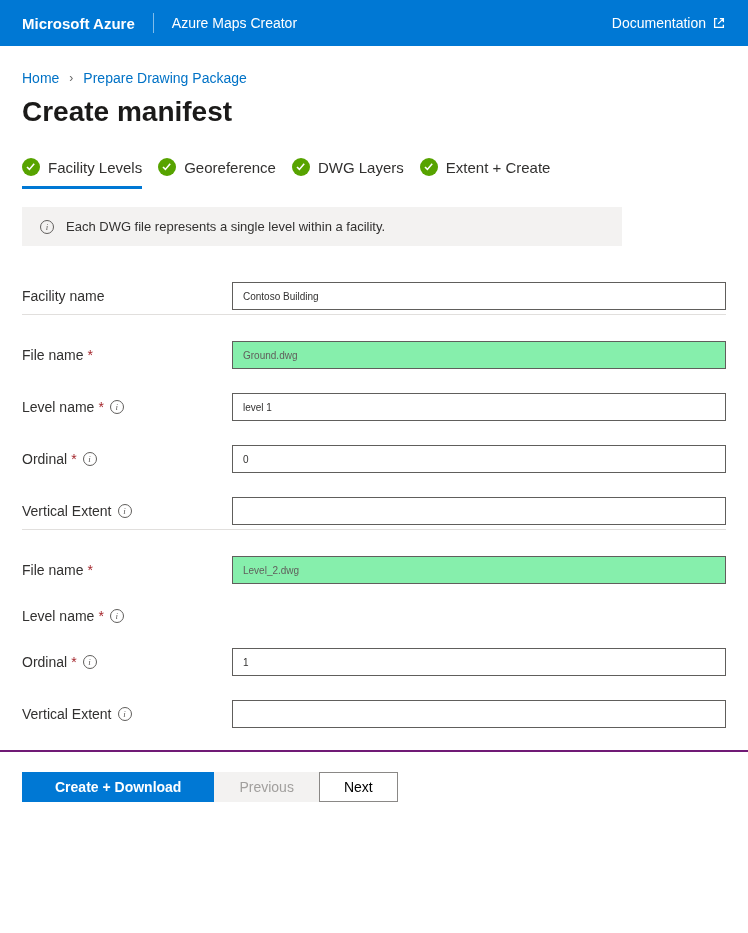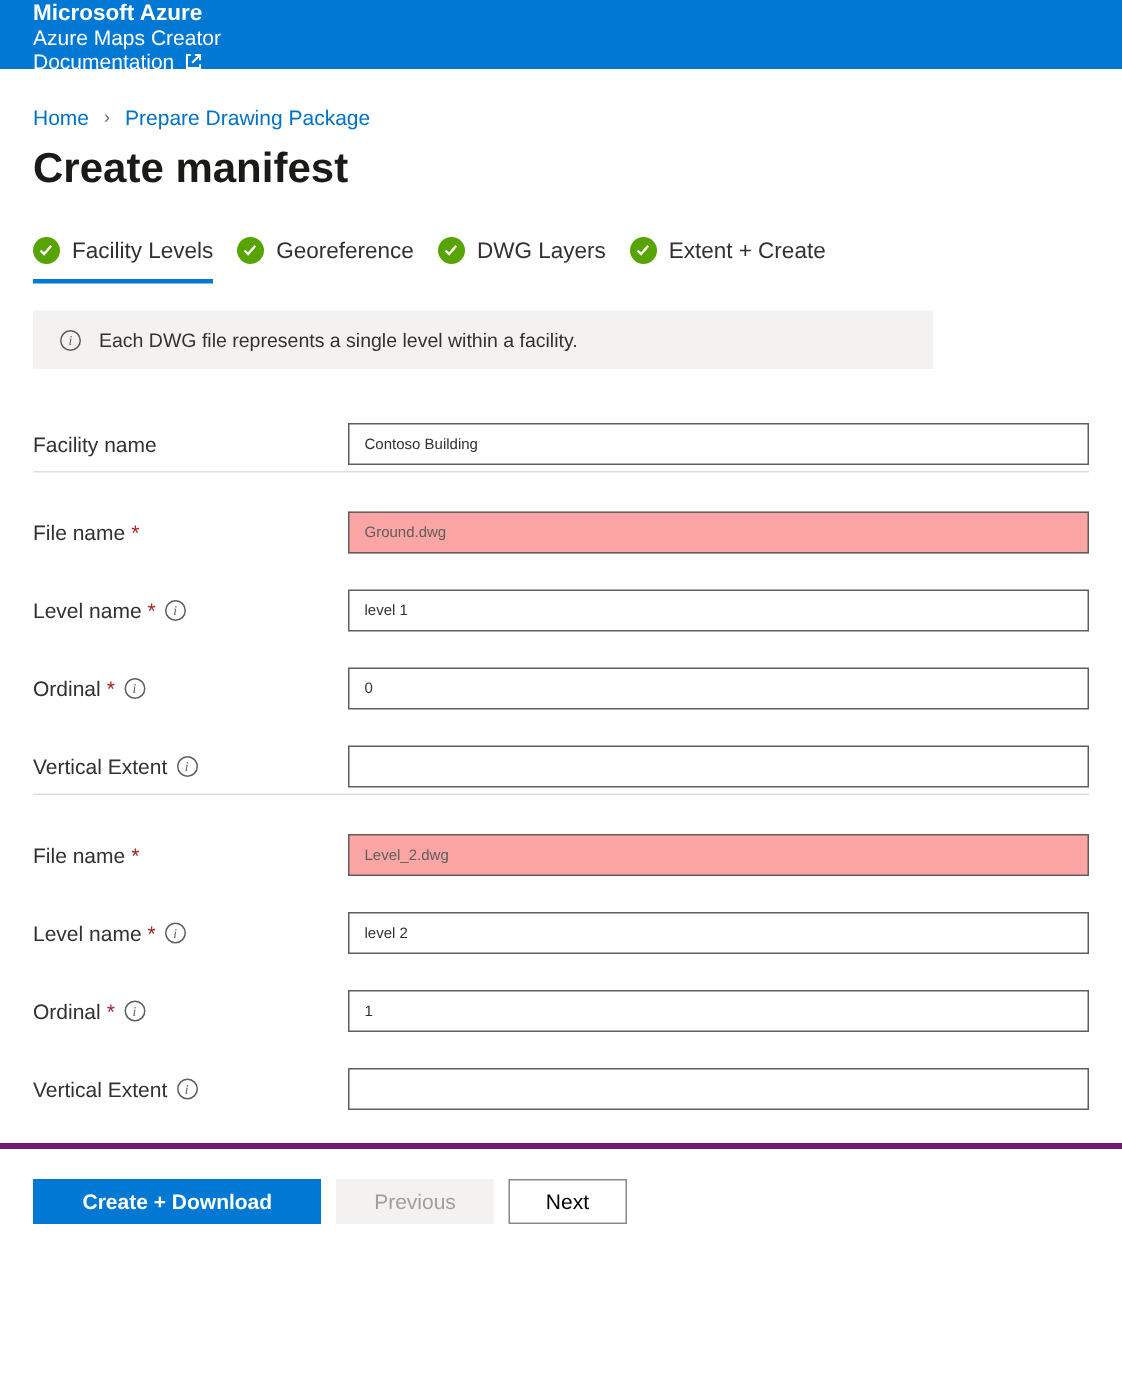--- a/index.html
+++ b/index.html
@@ -6,24 +6,23 @@
     body {
       font-family: "Segoe UI", -apple-system, BlinkMacSystemFont, sans-serif;
       background: #fff;
       color: #323130;
       width: 748px;
     }
     .header {
       background: #0078d4;
       color: #fff;
       display: flex;
-      align-items: flex-start;
+      align-items: center;
       padding: 0 22px;
       height: 46px;
-      flex-direction: column;
     }
     .header-brand {
       font-size: 15px;
       font-weight: 600;
     }
     .header-divider {
       width: 1px;
       height: 20px;
       background: rgba(255,255,255,0.5);
       margin: 0 18px;
@@ -141,28 +140,28 @@
     .form-input {
       flex: 1;
       height: 28px;
       padding: 0 10px;
       font-size: 10px;
       border: 1px solid #605e5c;
       font-family: inherit;
       color: #323130;
     }
     .form-input[readonly] {
-      background: #fca5a5;
+      background: #86efac;
       color: #605e5c;
     }
     .footer {
-      border-top: 4px solid #701a75;
+      border-top: 2px solid #701a75;
       padding: 20px 22px 30px;
       display: flex;
-      gap: 10px;
+      gap: 0;
       margin-top: 18px;
     }
     .btn {
       height: 30px;
       padding: 0 24px;
       font-size: 14px;
       font-family: inherit;
       border: 1px solid #8a8886;
       background: #fff;
       cursor: pointer;
@@ -296,21 +295,20 @@
           <span class="required">*</span>
         </label>
       <input class="form-input" readonly="" value="Level_2.dwg" style="">
     </div>
     <div class="form-row">
       <label class="form-label">
           <span>Level name</span> 
           <span class="required">*</span> 
           <span class="info-icon">i</span>
         </label>
-      <input class="form-input" value="level 2" style="">
     </div>
     <div class="form-row">
       <label class="form-label">
           <span>Ordinal</span> 
           <span class="required">*</span> 
           <span class="info-icon">i</span>
         </label>
       <input class="form-input" value="1" style="">
     </div>
     <div class="form-row">

